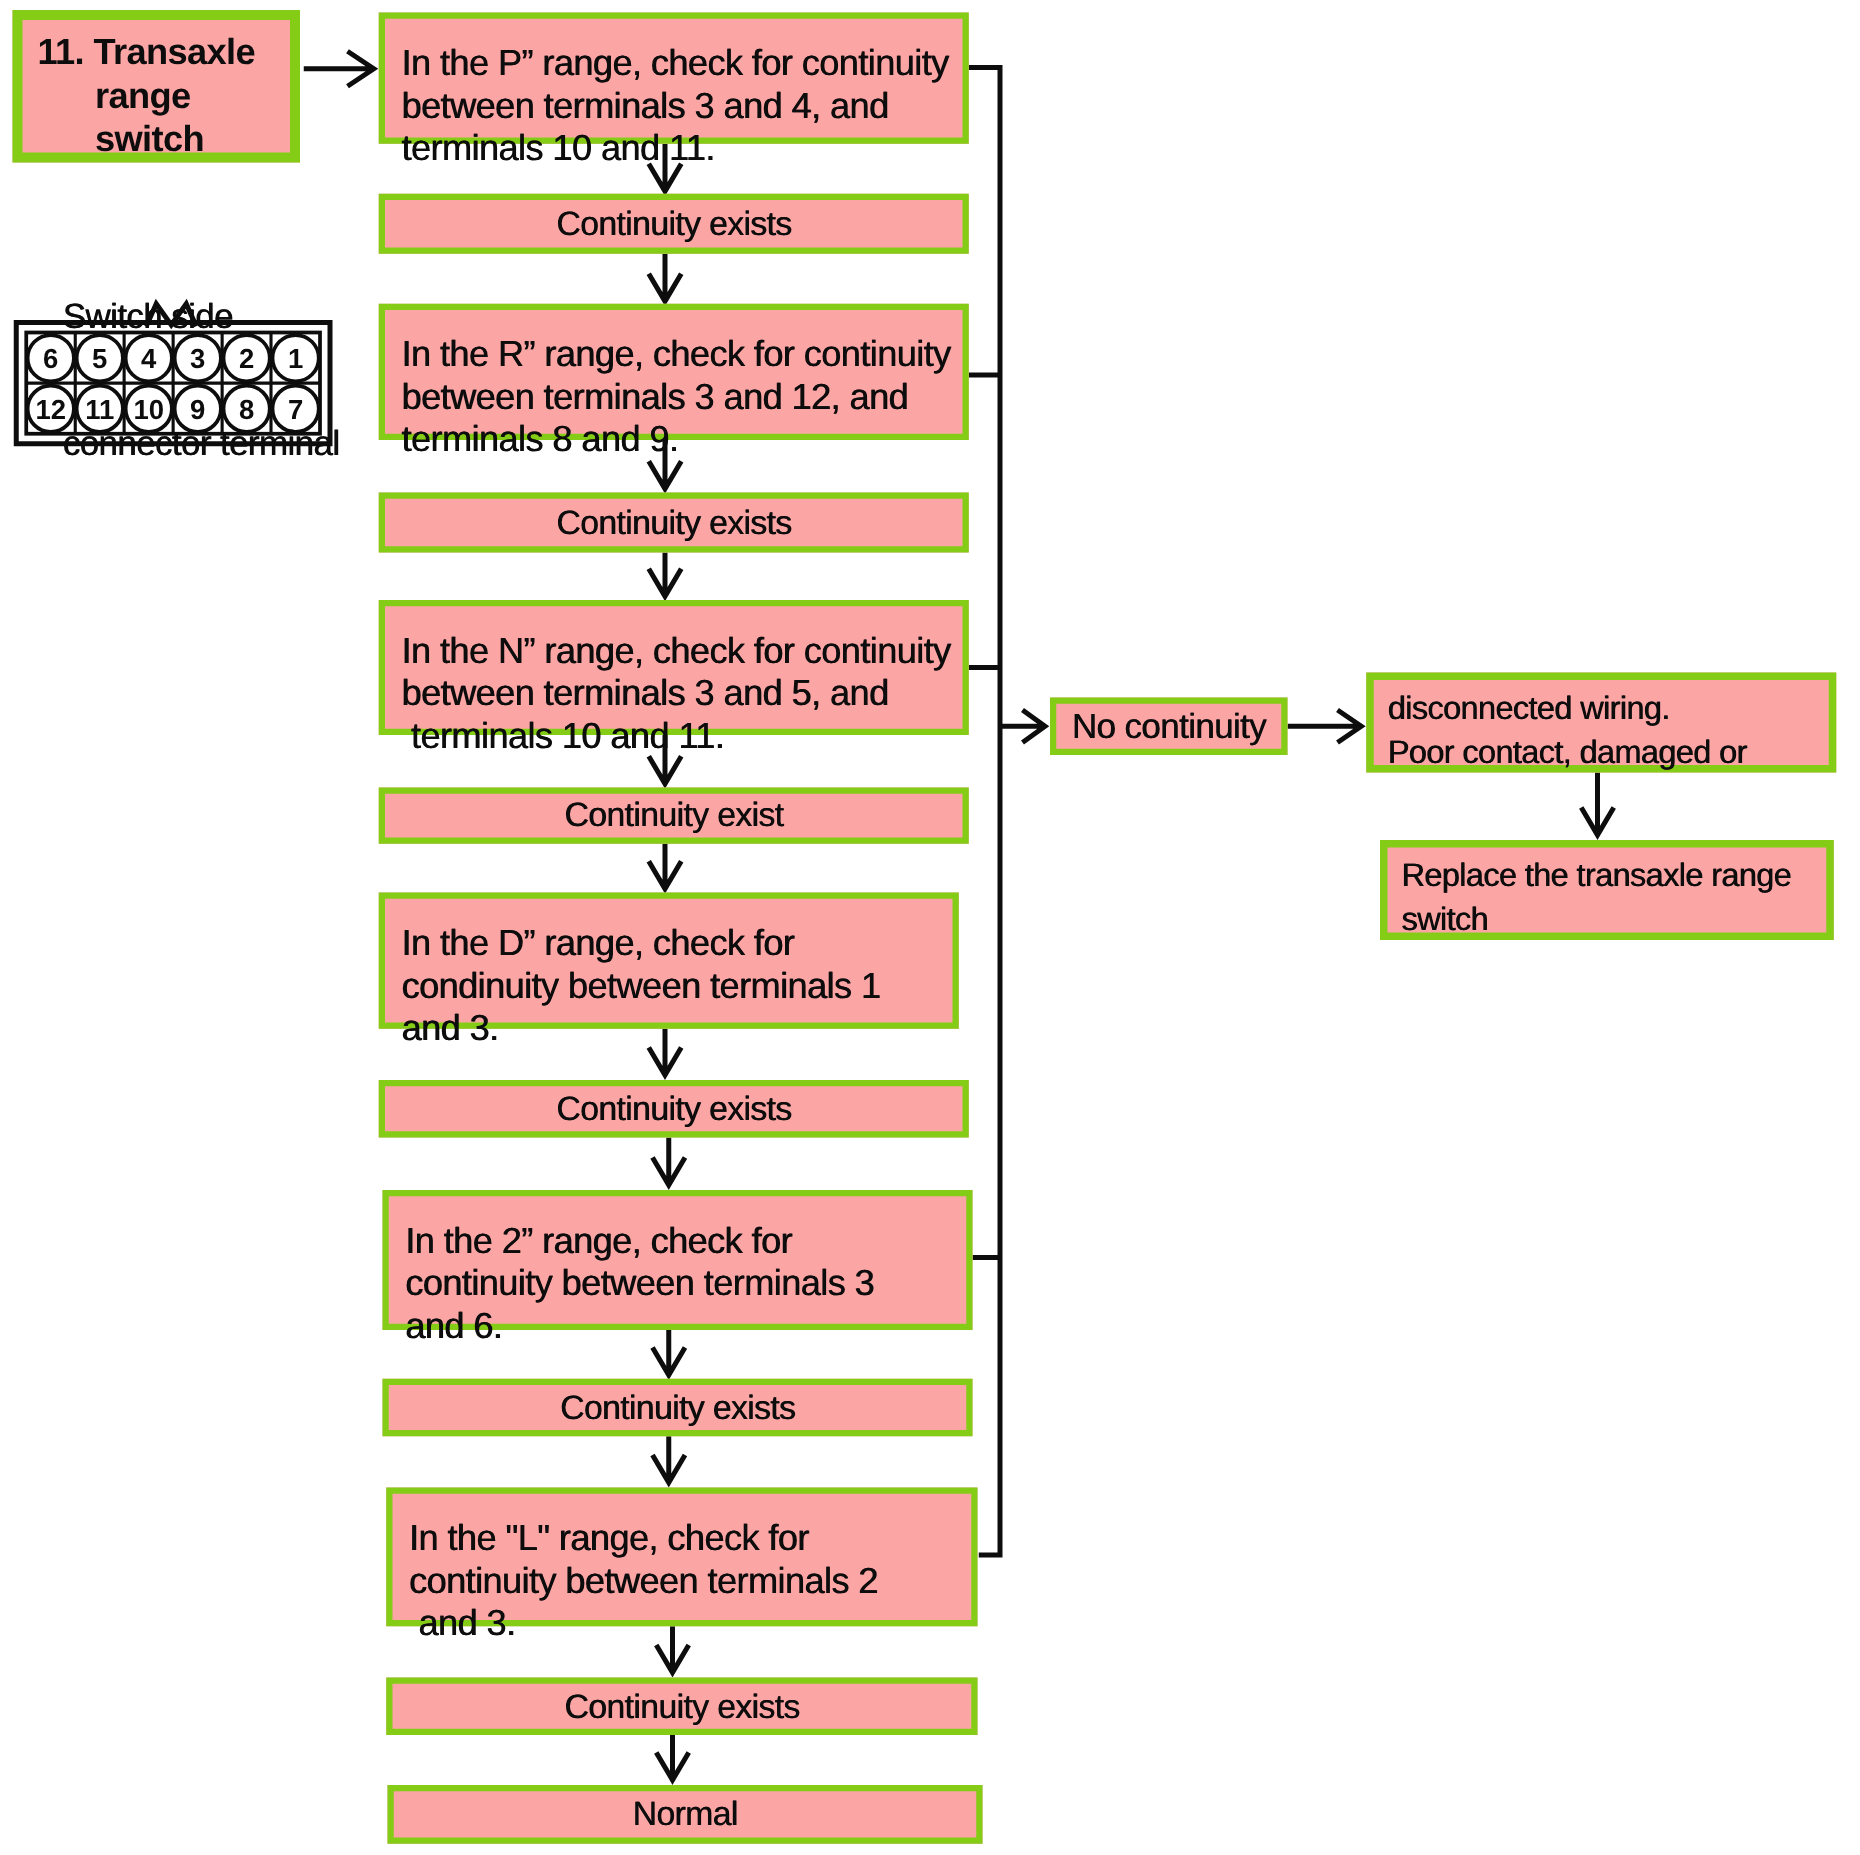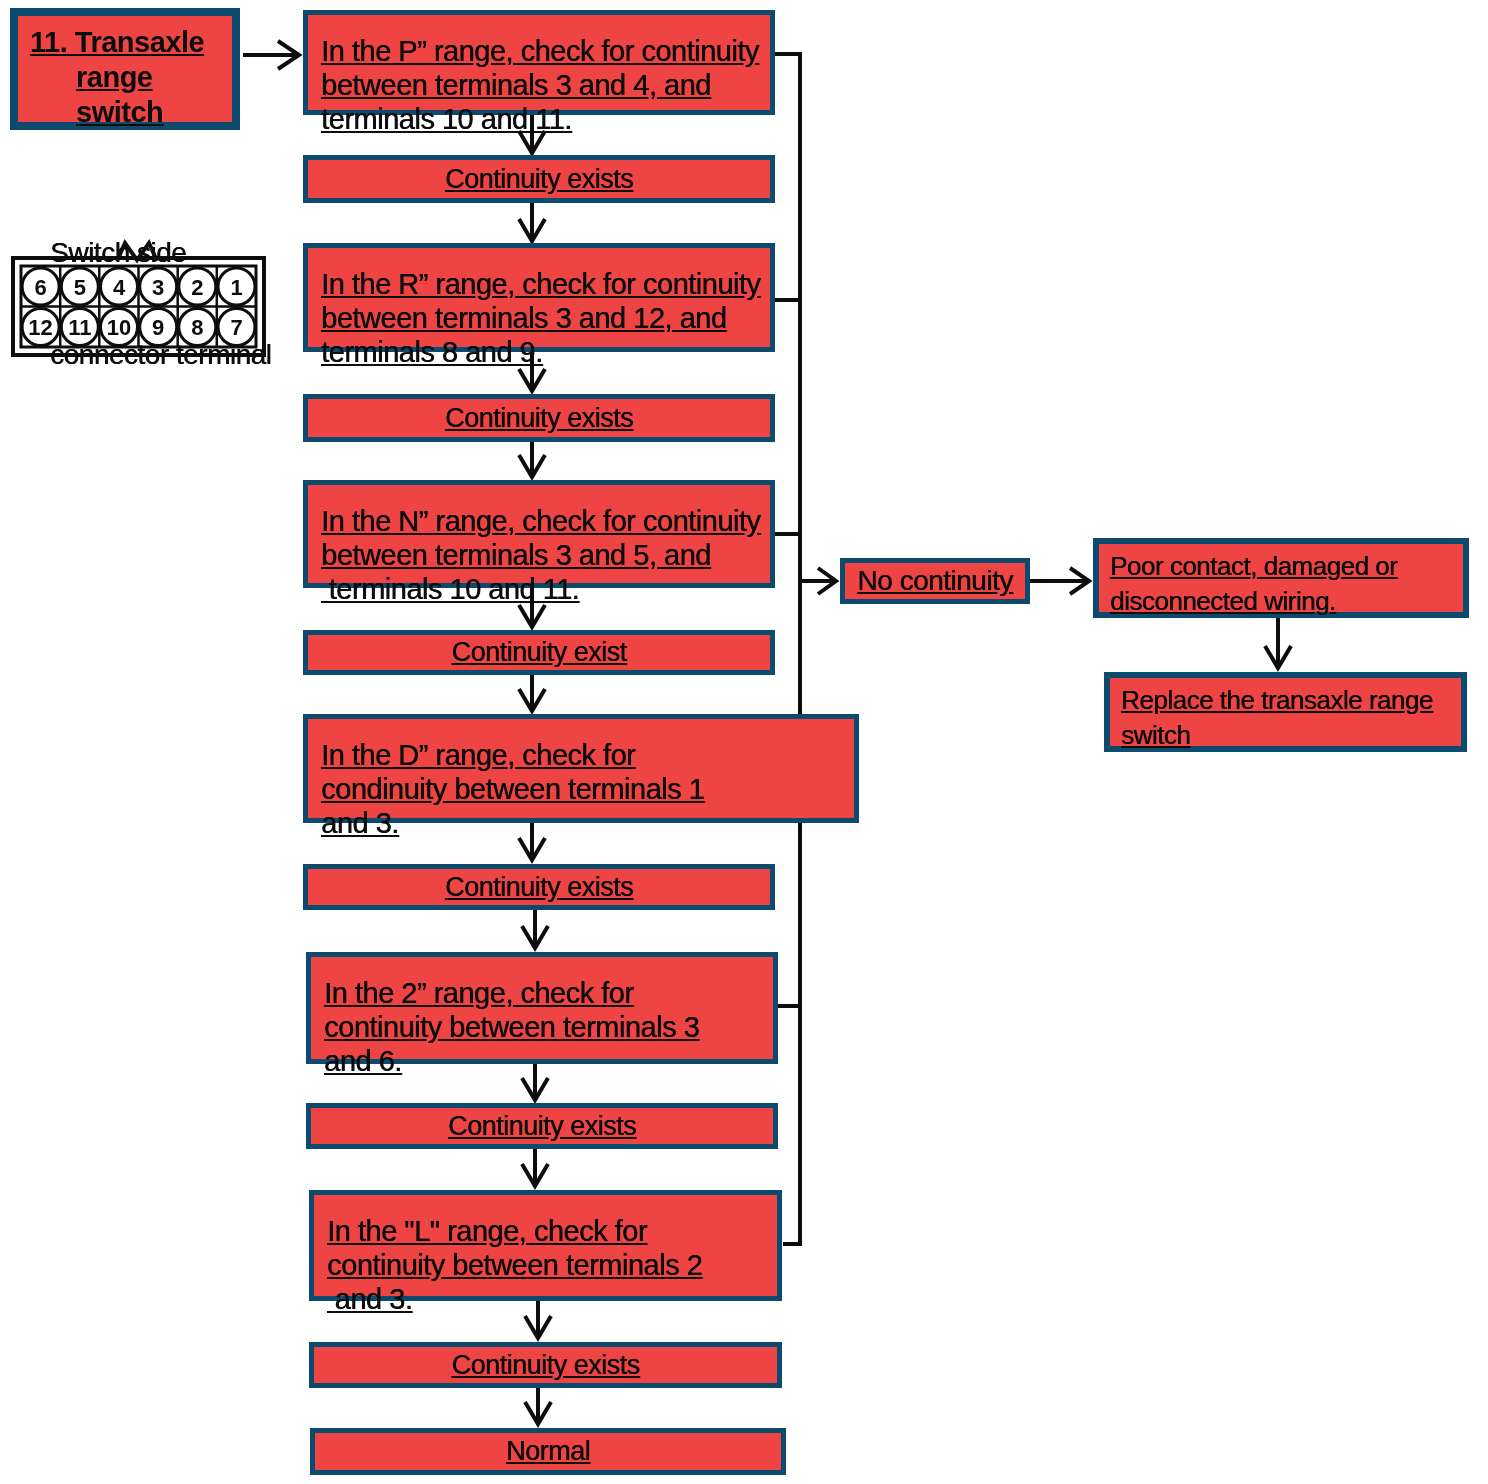--- a/index.html
+++ b/index.html
@@ -30,24 +30,23 @@
   }
   svg.lines text {
     font: 700 22px "Liberation Sans", sans-serif;
     fill: #0d0d0d;
     stroke: none;
     text-anchor: middle;
   }
 
   .box {
     position: absolute;
-    background: #ef4444;
+    background: #fca5a5;
     z-index: 2;
-    border: 5px solid #0c4a6e;
-    text-decoration: underline;
+    border: 5px solid #84cc16;
   }
 
   .title-box {
     border-width: 8px;
     font-weight: 700;
     font-size: 29px;
     line-height: 35px;
     letter-spacing: -0.5px;
     padding-top: 9px;
   }
@@ -215,21 +214,21 @@
   <div class="box pbox" style="left:303px;top:480px;width:472px;height:108px">
     <div class="ln">In the N” range, check for continuity</div>
     <div class="ln">between terminals 3 and 5, and</div>
     <div class="ln"> terminals 10 and 11.</div>
   </div>
 
   <div class="box rbox" style="left:303px;top:630px;width:472px;height:45px">
     <span>Continuity exist</span>
   </div>
 
-  <div class="box pbox" style="left:303px;top:714px;width:556px;height:109px">
+  <div class="box pbox" style="left:303px;top:714px;width:464px;height:109px">
     <div class="ln">In the D” range, check for</div>
     <div class="ln">condinuity between terminals 1</div>
     <div class="ln">and 3.</div>
   </div>
 
   <div class="box rbox" style="left:303px;top:864px;width:472px;height:46px">
     <span>Continuity exists</span>
   </div>
 
   <div class="box pbox" style="left:306px;top:952px;width:472px;height:112px">
@@ -254,22 +253,22 @@
 
   <div class="box rbox" style="left:310px;top:1428px;width:476px;height:47px">
     <span>Normal</span>
   </div>
 
   <div class="box nc-box" style="left:840px;top:558px;width:190px;height:46px">
     <span>No continuity</span>
   </div>
 
   <div class="box fail-box" style="left:1093px;top:538px;width:376px;height:80px">
+    <div class="ln">disconnected wiring.</div>
     <div class="ln">Poor contact, damaged or</div>
-    <div class="ln">disconnected wiring.</div>
   </div>
 
   <div class="box fail-box" style="left:1104px;top:672px;width:363px;height:80px">
     <div class="ln">Replace the transaxle range</div>
     <div class="ln">switch</div>
   </div>
 
 </div>
 
 </body></html>

